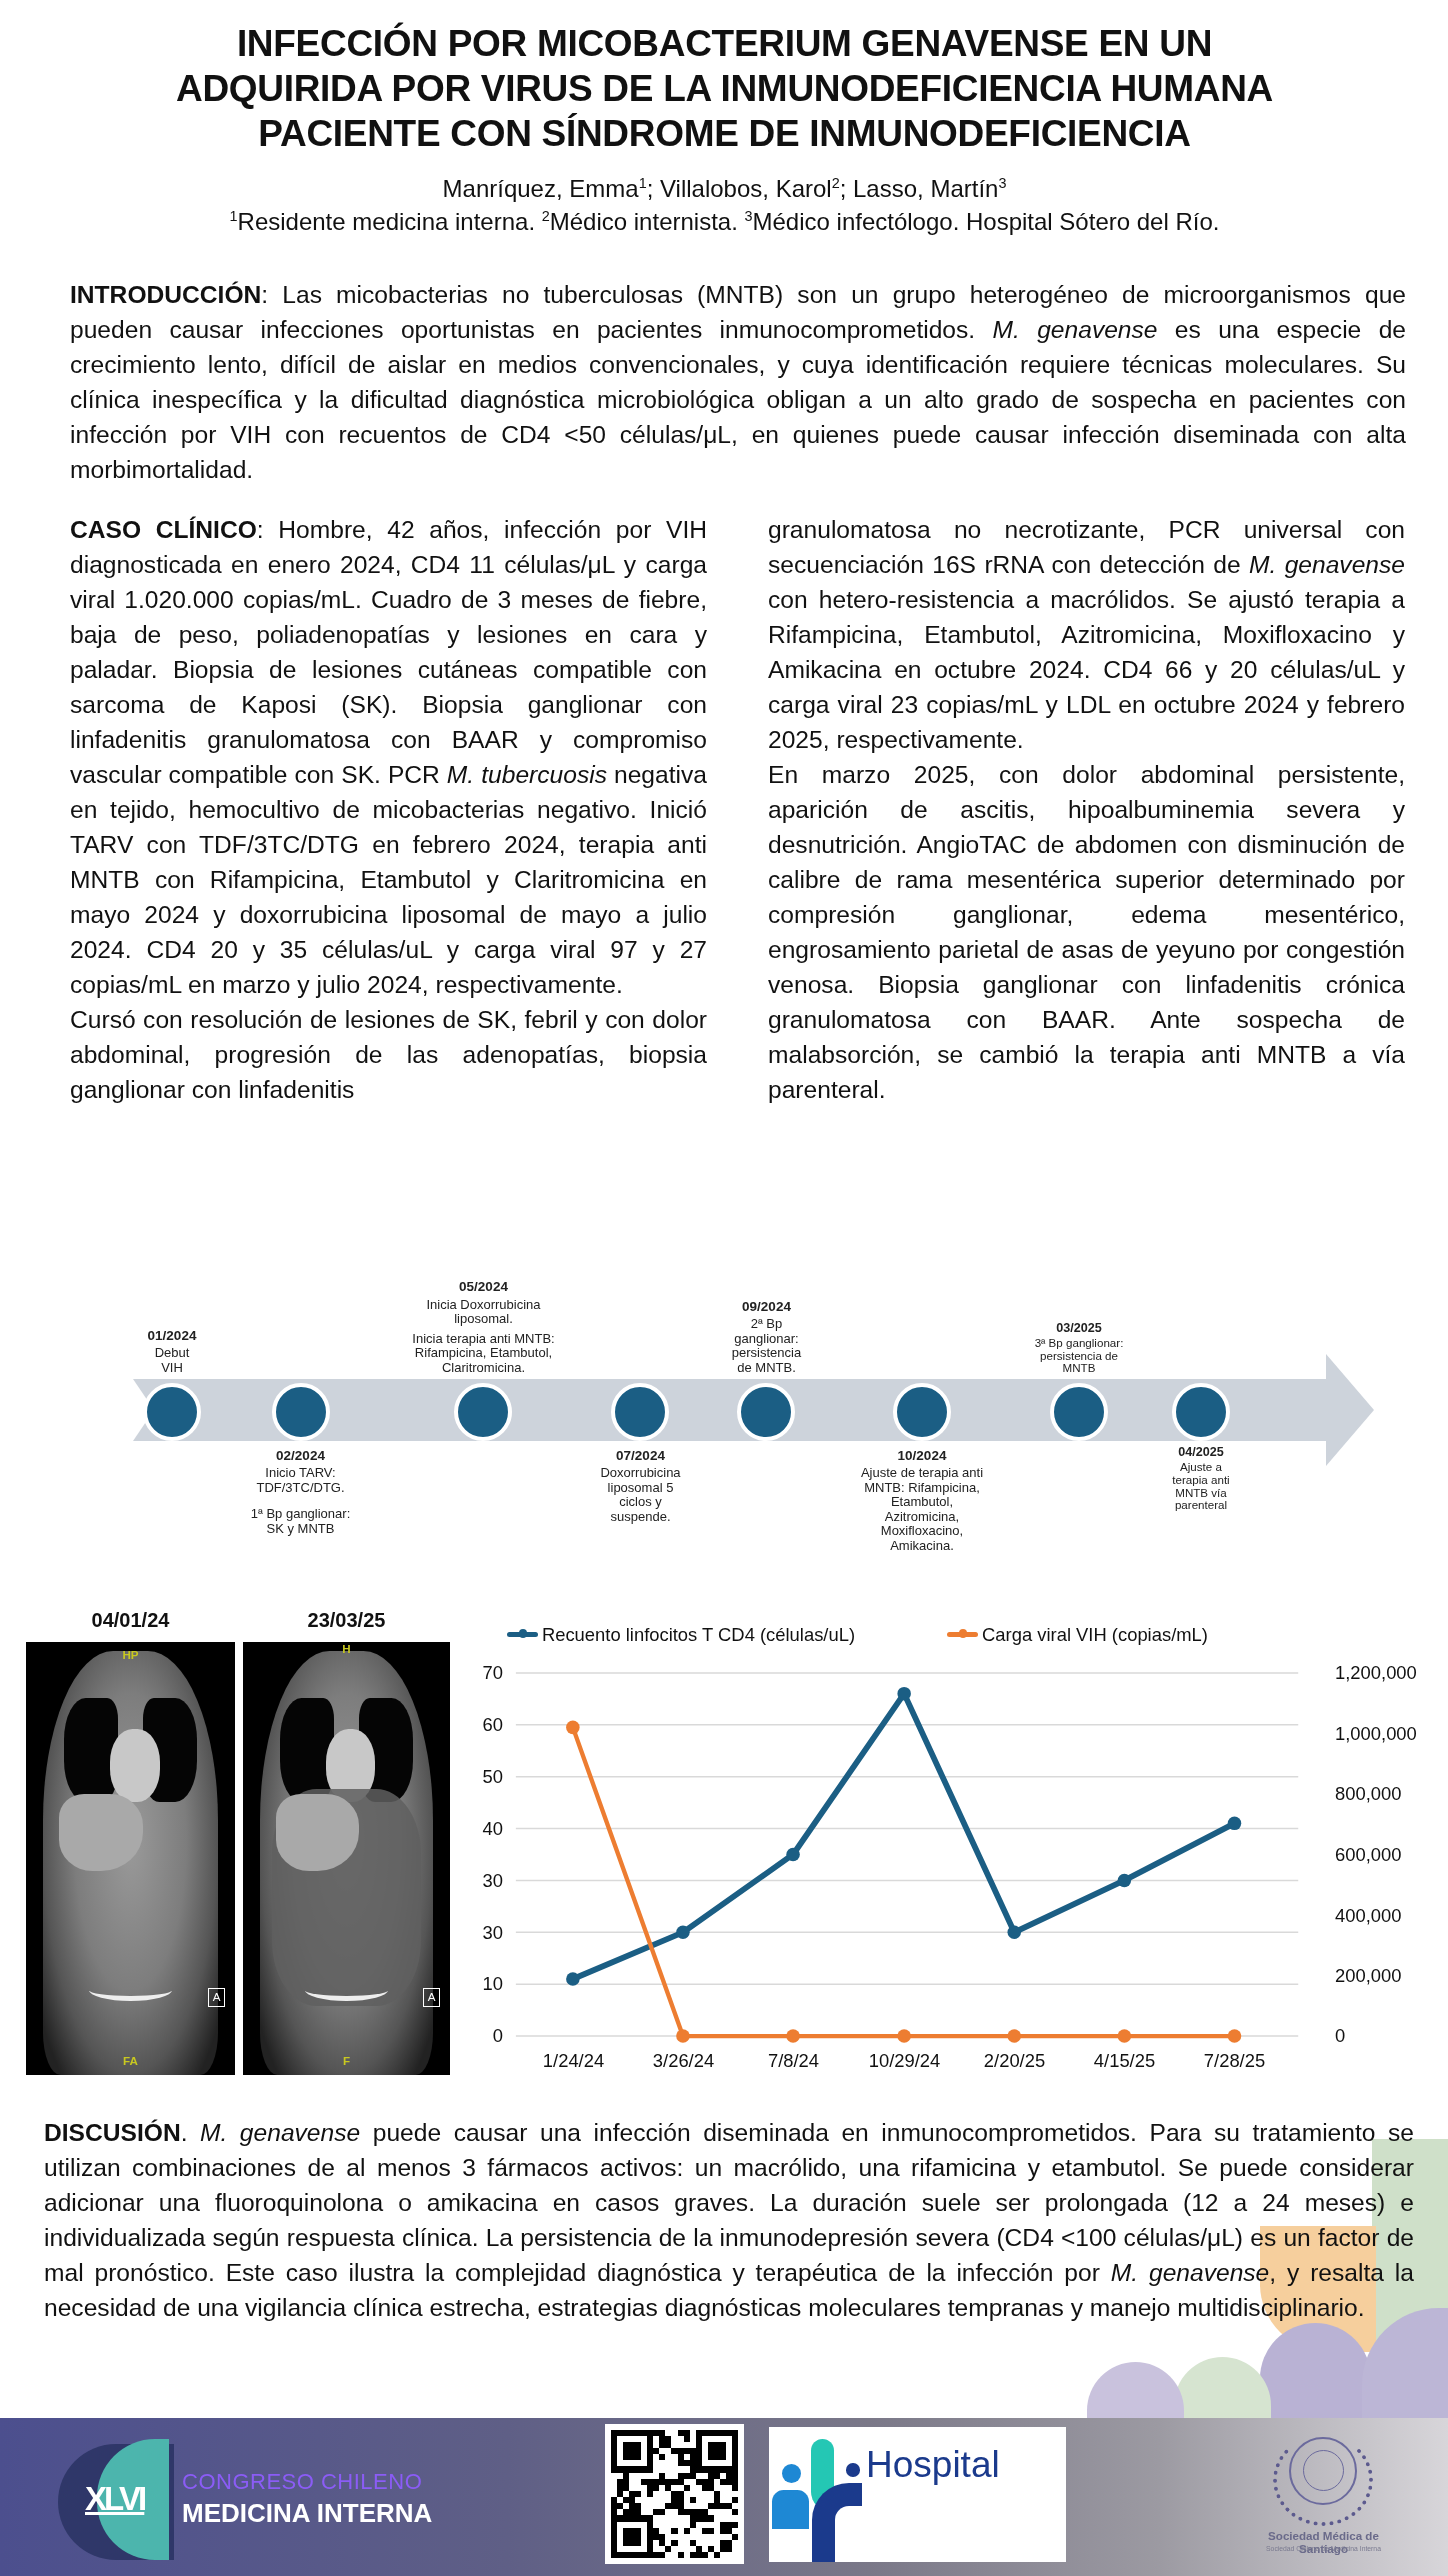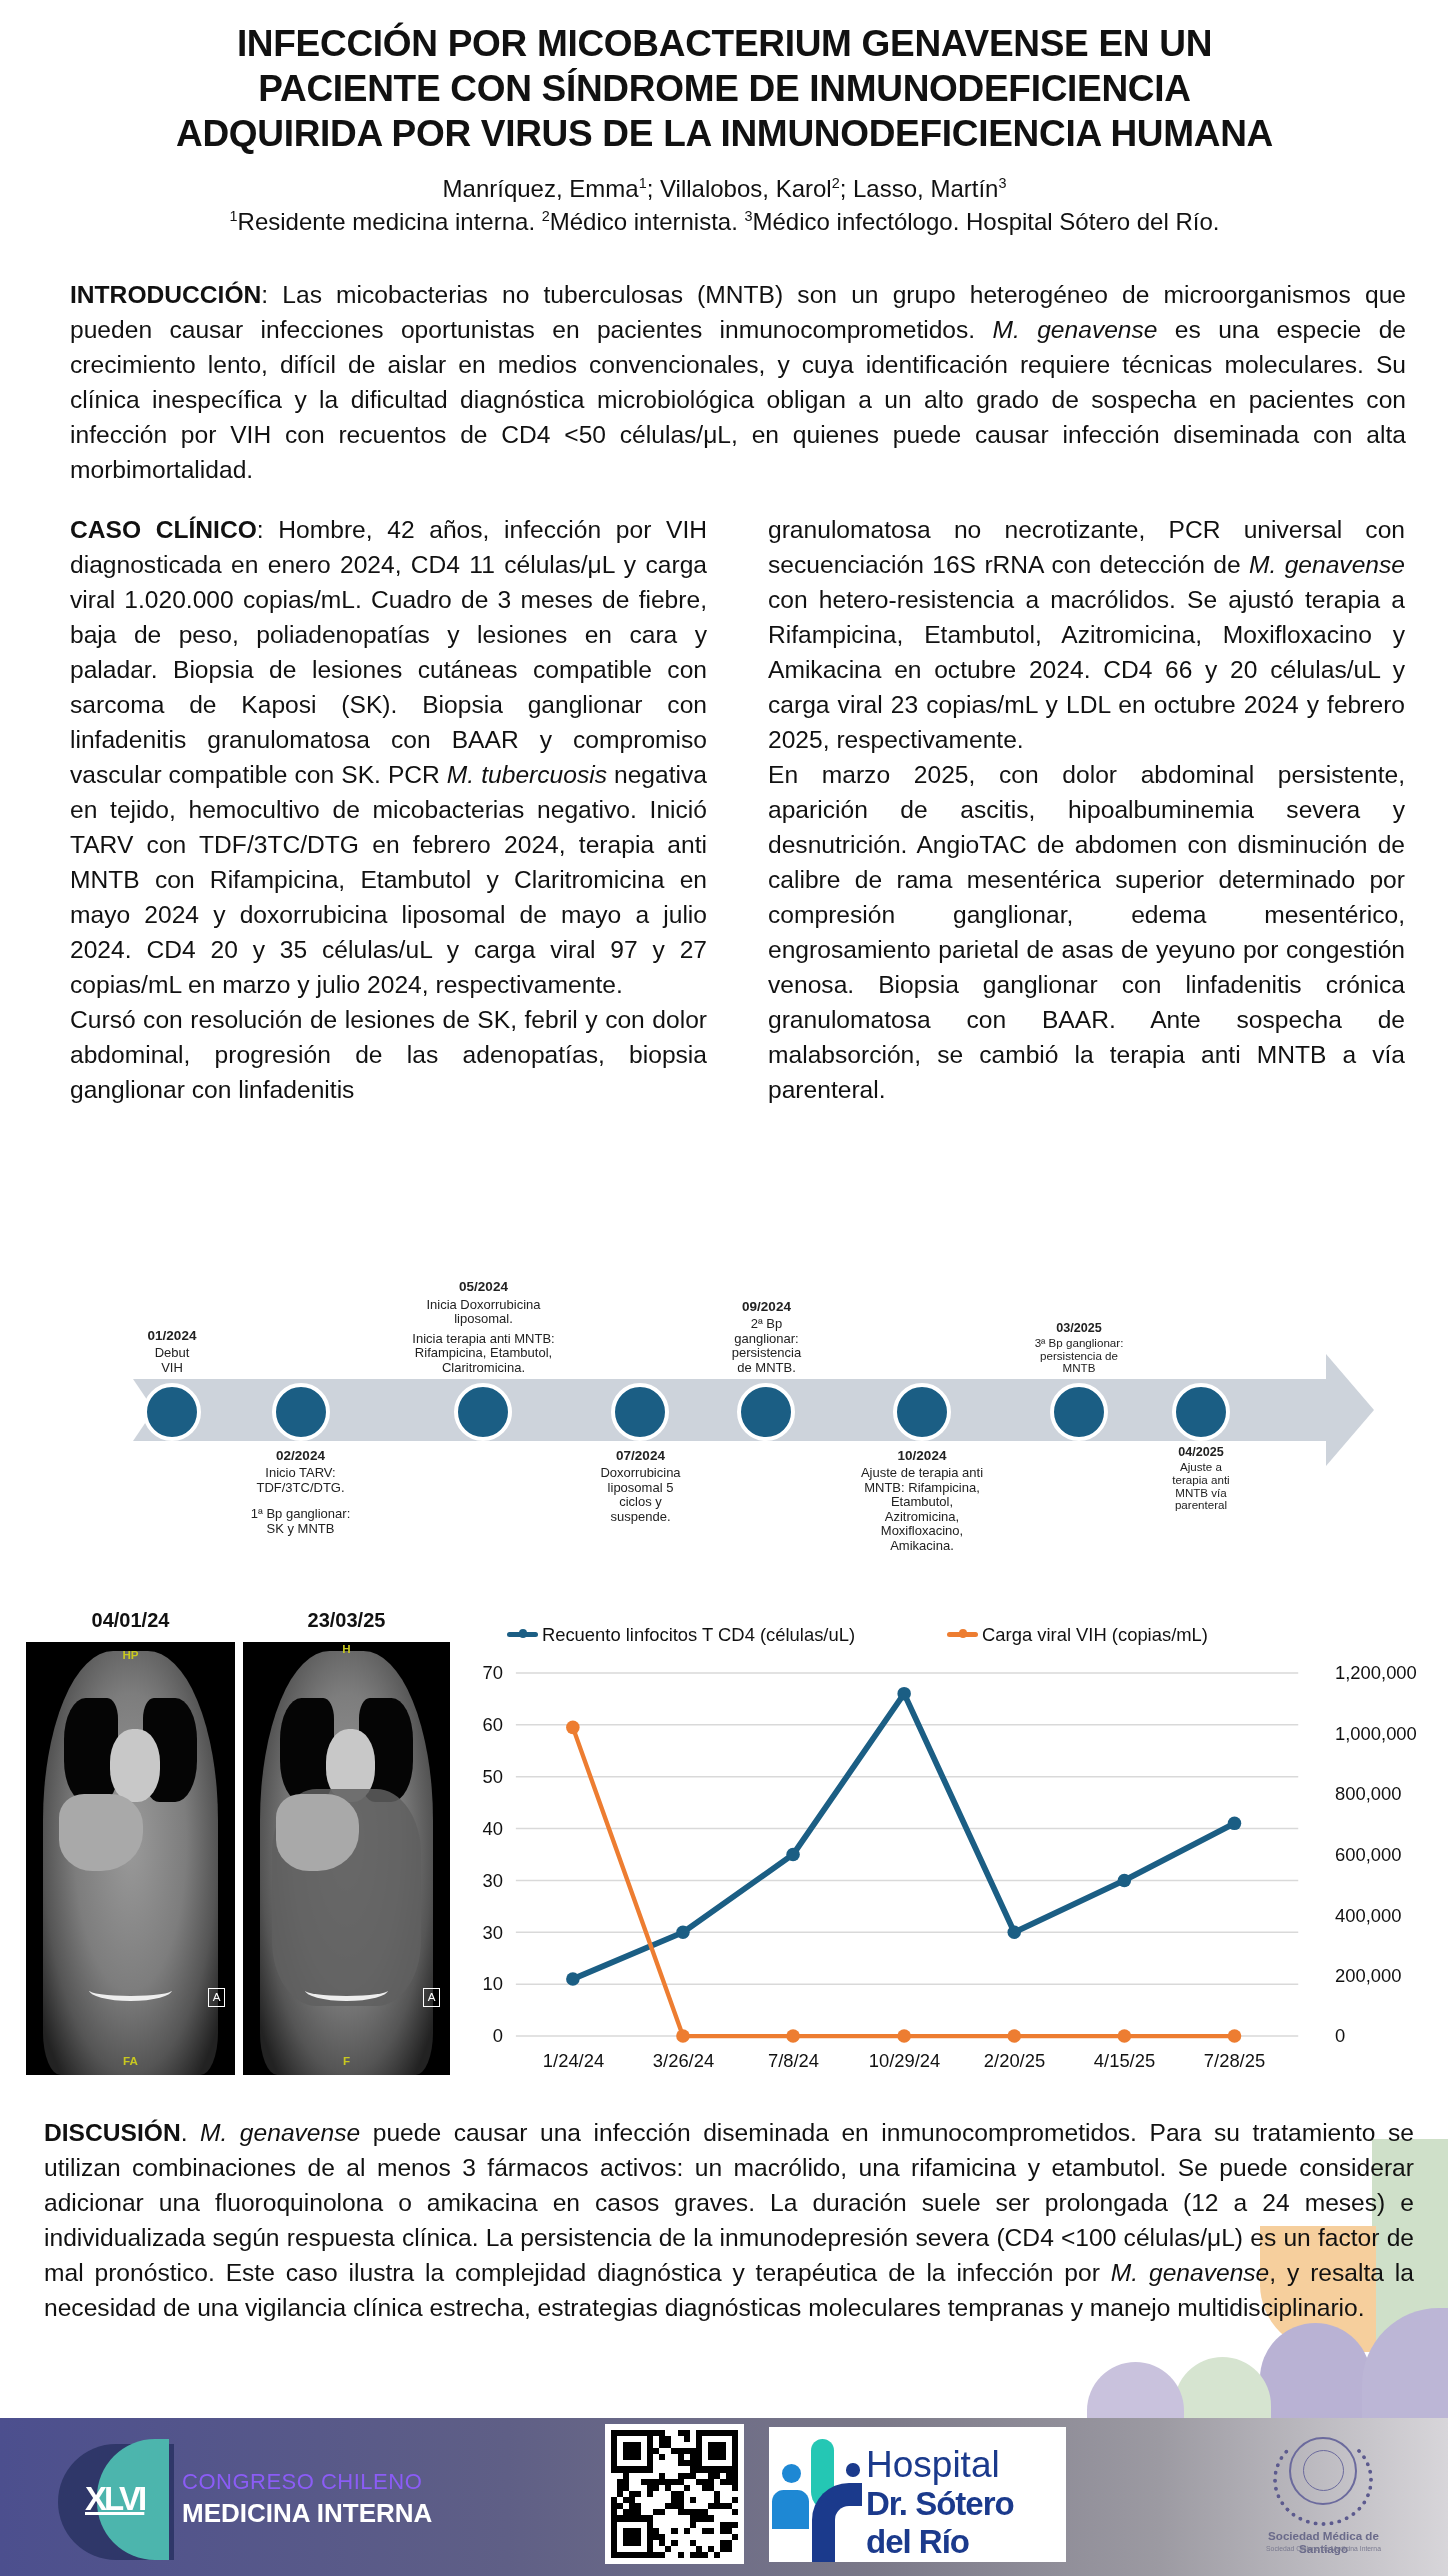--- a/index.html
+++ b/index.html
@@ -96,22 +96,22 @@
 
 <div class="deco deco-green"></div>
 <div class="deco deco-orange"></div>
 <div class="deco deco-purple1"></div>
 <div class="deco deco-purple2"></div>
 <div class="deco deco-green2"></div>
 <div class="deco deco-lilac"></div>
 
 <div class="abs title">
   <div>INFECCIÓN POR MICOBACTERIUM GENAVENSE EN UN</div>
+  <div>ADQUIRIDA POR VIRUS DE LA INMUNODEFICIENCIA HUMANA</div>
   <div>PACIENTE CON SÍNDROME DE INMUNODEFICIENCIA</div>
-  <div>ADQUIRIDA POR VIRUS DE LA INMUNODEFICIENCIA HUMANA</div>
 </div>
 <div class="abs authors">
   <span>Manríquez, Emma</span><sup>1</sup><span>; </span><span>Villalobos, Karol</span><sup>2</sup><span>; </span><span>Lasso, Martín</span><sup>3</sup>
 </div>
 <div class="abs affil">
   <sup>1</sup><span>Residente medicina interna. </span><sup>2</sup><span>Médico internista. </span><sup>3</sup><span>Médico infectólogo. Hospital Sótero del Río.</span>
 </div>
 
 <div class="abs para intro">
   <span class="lead">INTRODUCCIÓN</span><span>: Las micobacterias no tuberculosas (MNTB) son un grupo heterogéneo de microorganismos que pueden causar infecciones oportunistas en pacientes inmunocomprometidos. </span><span class="it">M. genavense</span><span> es una especie de crecimiento lento, difícil de aislar en medios convencionales, y cuya identificación requiere técnicas moleculares. Su clínica inespecífica y la dificultad diagnóstica microbiológica obligan a un alto grado de sospecha en pacientes con infección por VIH con recuentos de CD4 &lt;50 células/μL, en quienes puede causar infección diseminada con alta morbimortalidad.</span>
@@ -724,21 +724,20 @@
     </div>
 </div>
 
 <div class="abs hosp">
   <div class="b1"></div>
     <div class="b2"></div>
     <div class="b3"></div>
     <div class="b4"></div>
     <div class="b5"></div>
   <div class="t1">Hospital</div>
-  <div class="t2">Dr. Sótero del Río</div>
 </div>
 
 <div class="abs sms">
   <div class="wreath"></div>
   <div class="seal"></div>
   <div class="t1">Sociedad Médica de Santiago</div>
   <div class="t2">Sociedad Chilena de Medicina Interna</div>
 </div>
 
 

